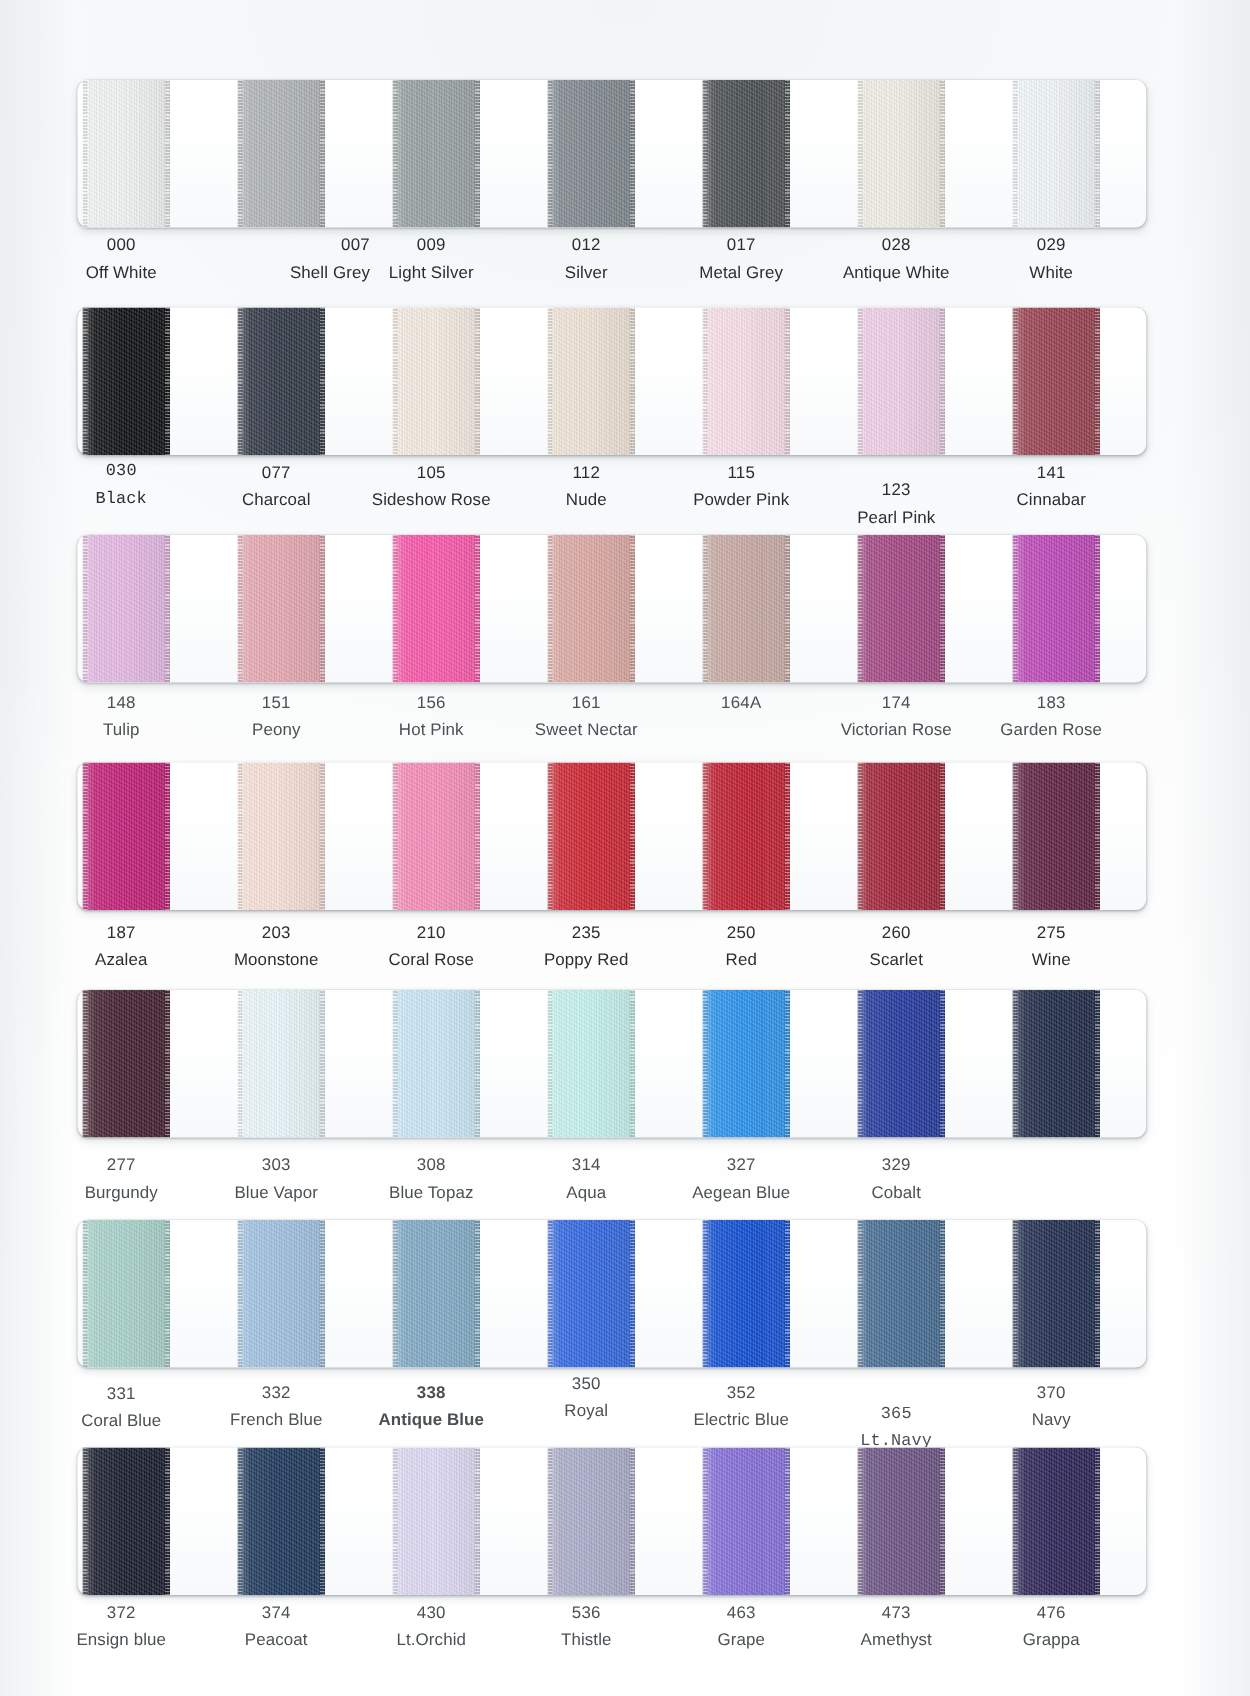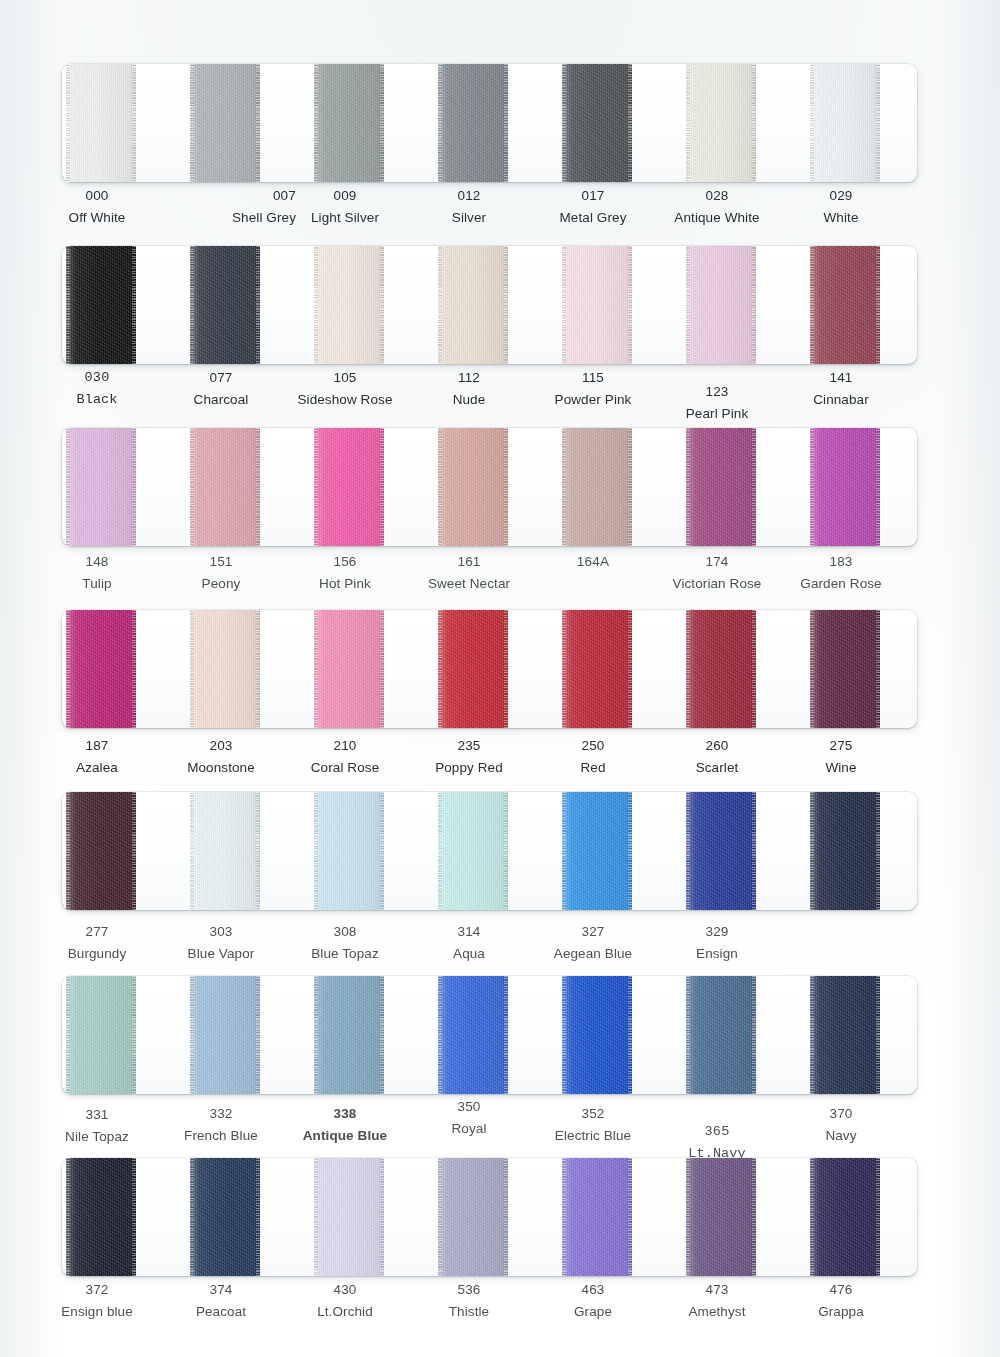--- a/index.html
+++ b/index.html
@@ -469,21 +469,21 @@
       <div class="label faint" style="top: 925px; left: 394px;">
         <span class="code">314</span>
         <span class="name">Aqua</span>
       </div>
       <div class="label faint" style="top: 925px; left: 518px;">
         <span class="code">327</span>
         <span class="name">Aegean Blue</span>
       </div>
       <div class="label faint" style="top: 925px; left: 642px;">
         <span class="code">329</span>
-        <span class="name">Ensign</span>
+        <span class="name">Cobalt</span>
       </div>
       <div class="label faint" style="top: 978px; left: 766px; text-align: right;">
         <span class="code">330</span>
         <span class="name">Dresden Blue</span>
       </div>
       <div class="card" style="top: 792px;">
         <div class="inner-sheen"></div>
         <div class="swatch" title="277 Burgundy" style="left: 4px;">
           <div class="fill" style="background: rgb(64, 31, 44);"></div>
           <div class="tex"></div>
@@ -524,21 +524,21 @@
           <div class="fill" style="background: rgb(29, 40, 68);"></div>
           <div class="tex"></div>
           <div class="edge-l"></div>
           <div class="edge-r"></div>
         </div>
       </div>
     </div>
     <div class="row" style="top: 0px;">
       <div class="label faint" style="top: 1108px; left: 22px;">
         <span class="code">331</span>
-        <span class="name">Nile Topaz</span>
+        <span class="name">Coral Blue</span>
       </div>
       <div class="label faint" style="top: 1107px; left: 146px;">
         <span class="code">332</span>
         <span class="name">French Blue</span>
       </div>
       <div class="label faint" style="top: 1107px; left: 270px; font-weight: bold;">
         <span class="code">338</span>
         <span class="name">Antique Blue</span>
       </div>
       <div class="label faint" style="top: 1100px; left: 394px;">

